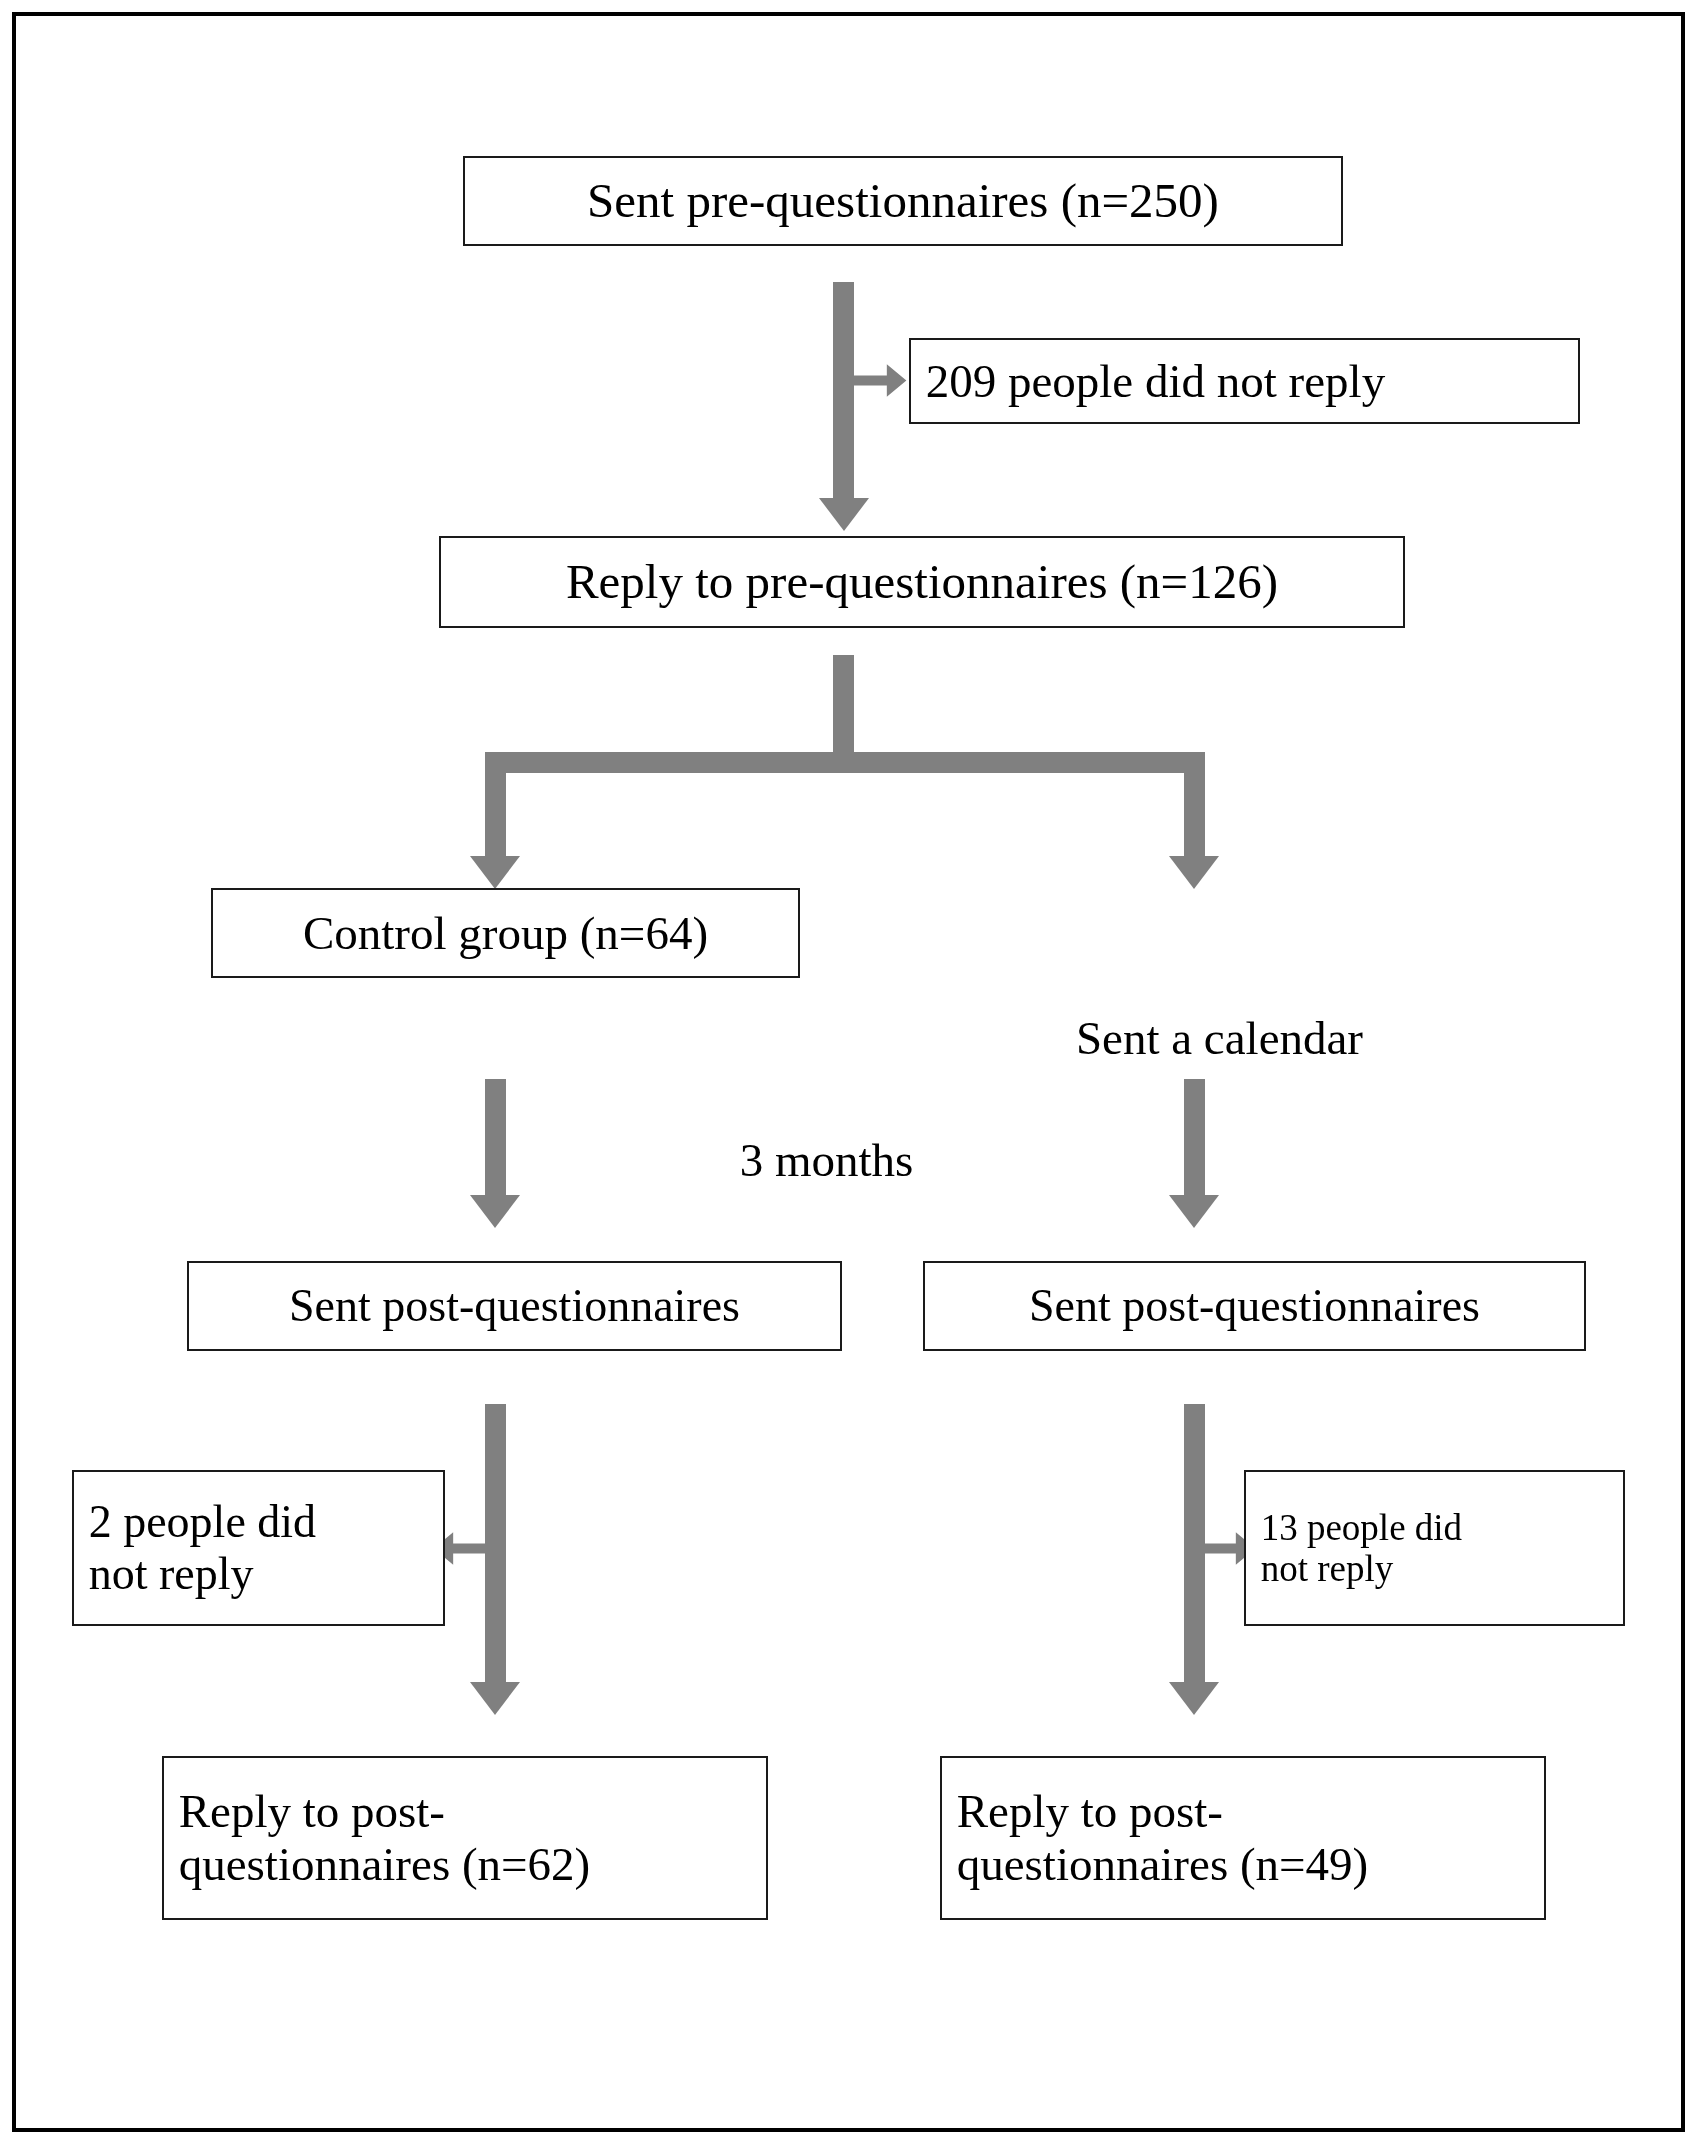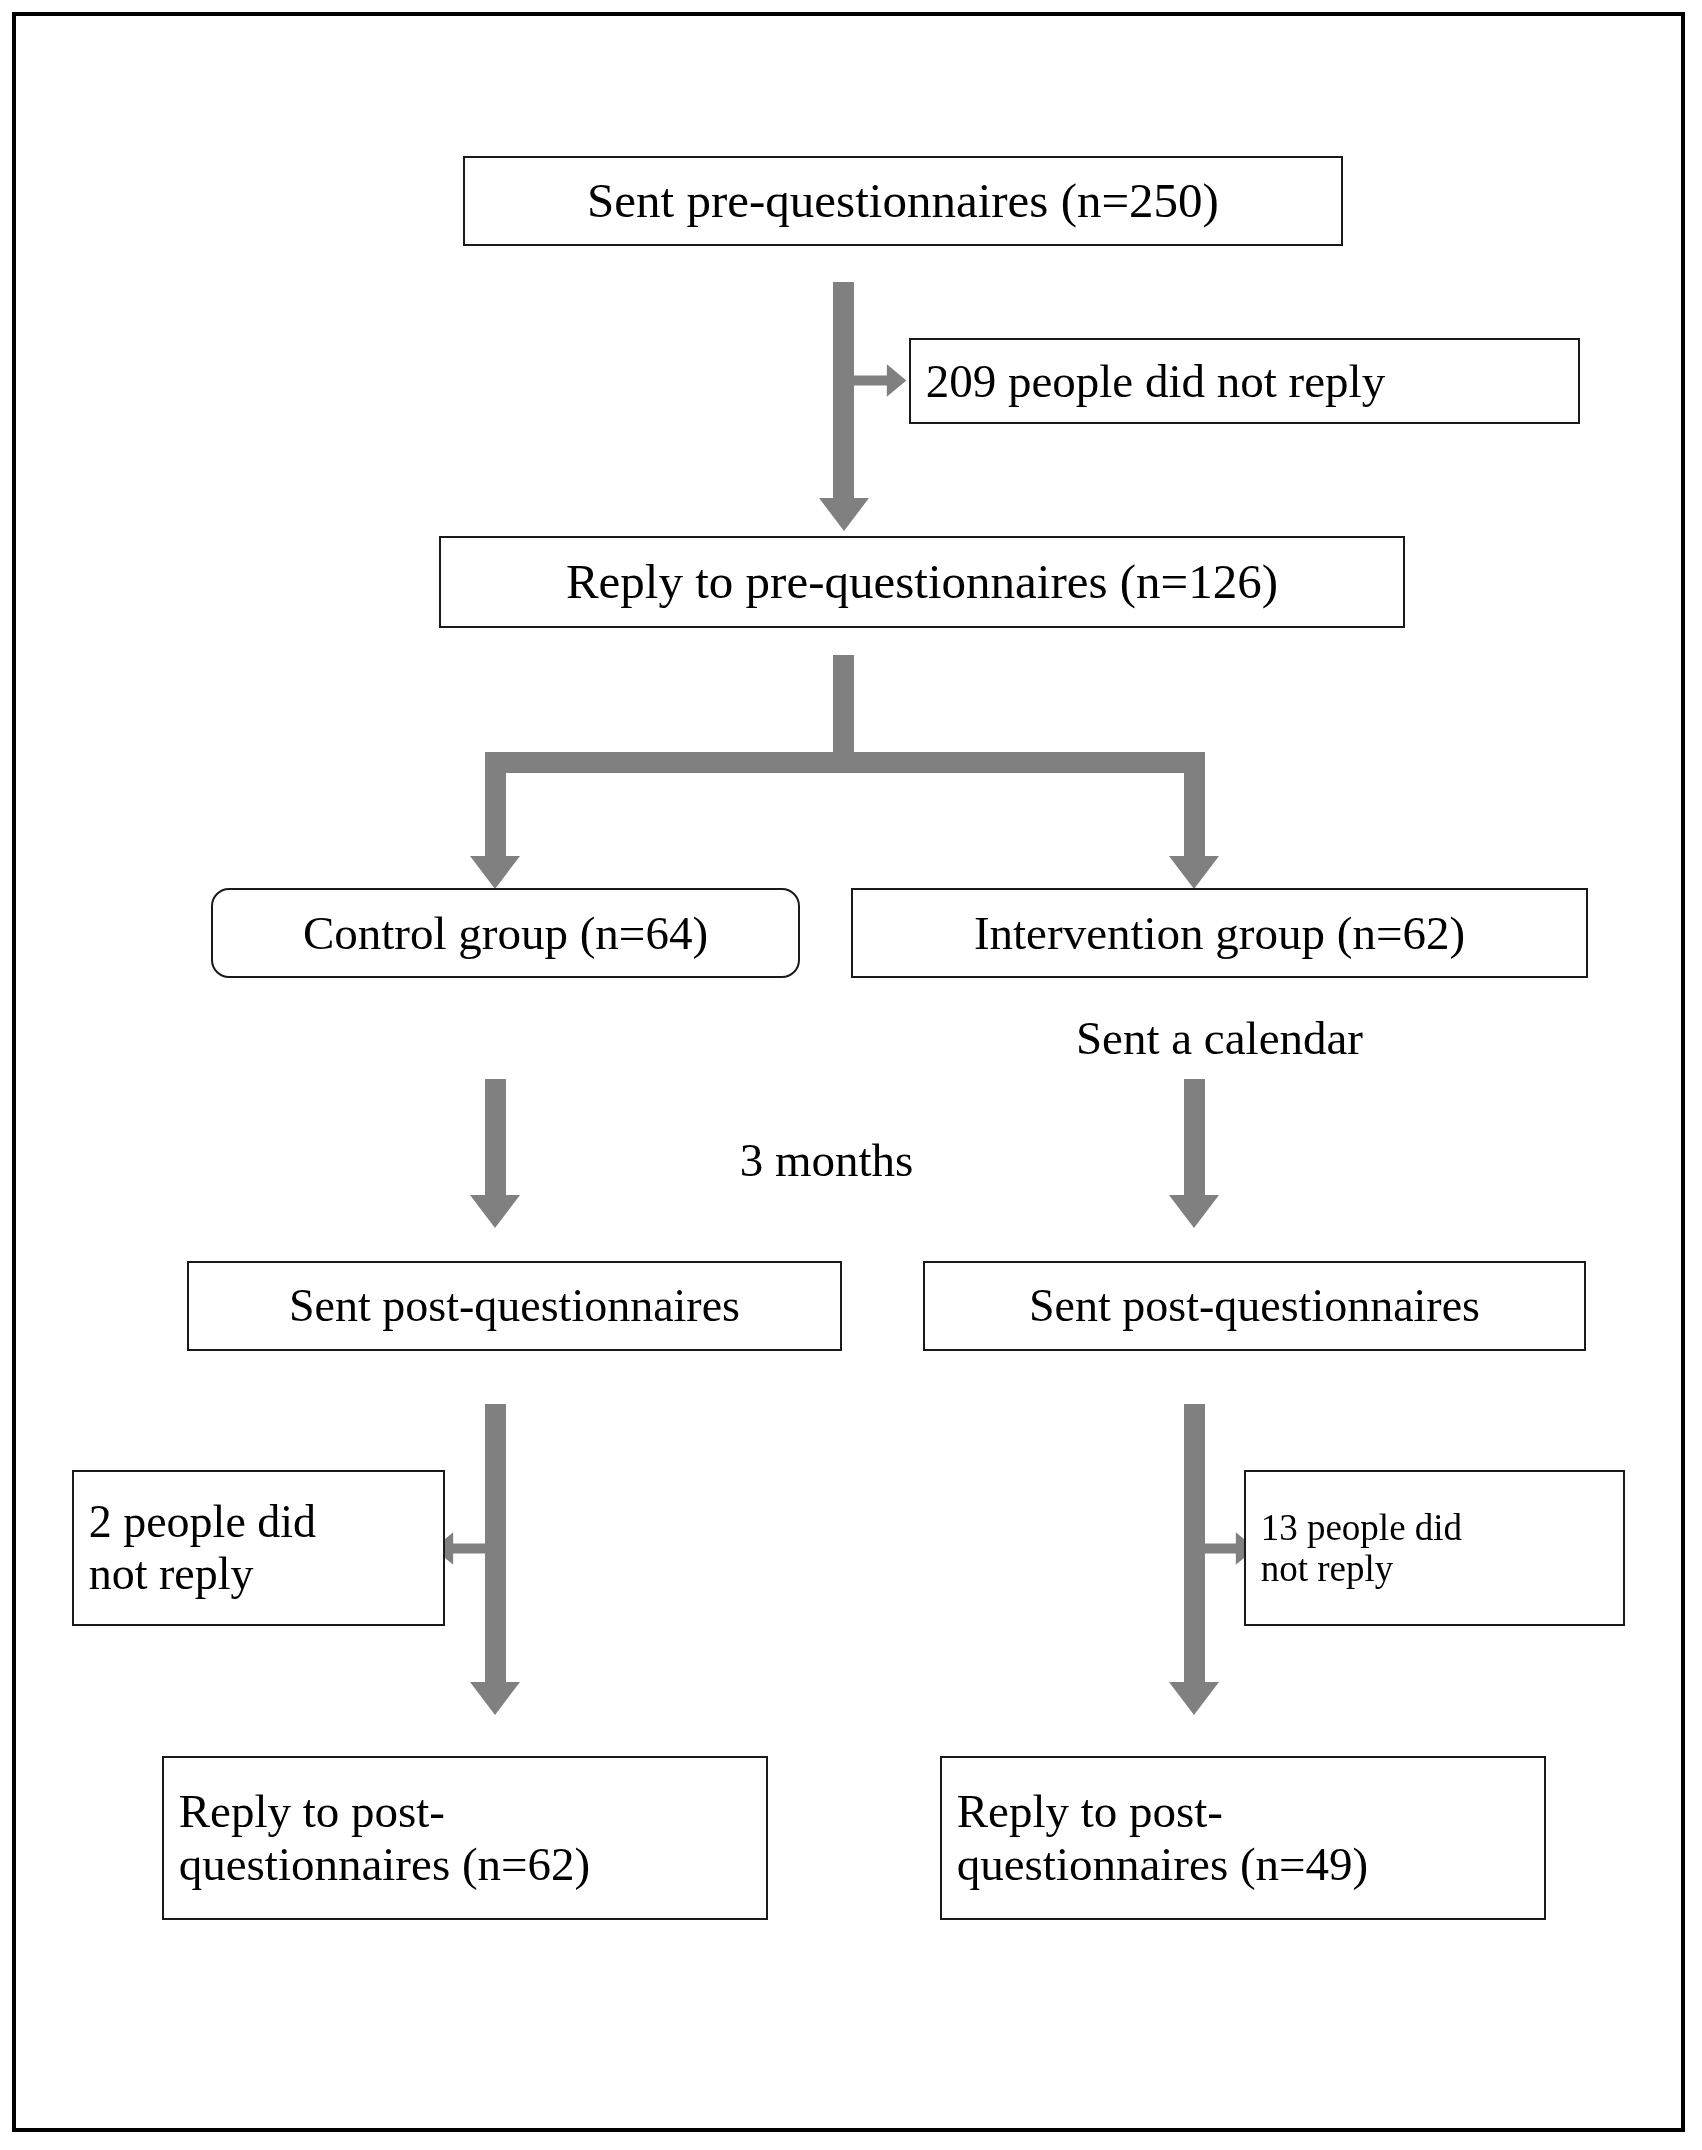--- a/index.html
+++ b/index.html
@@ -120,23 +120,22 @@
       <path d="M0 24 L44 24 L44 10 L68 30 L44 50 L44 36 L0 36 Z" fill="#808080"></path>
     </svg>
   </div>
 
   <div class="box center" style="left:463px; top:156px; width:880px; height:90px; font-size:49px;">Sent pre-questionnaires (n=250)</div>
 
   <div class="box left" style="left:909px; top:338px; width:671px; height:86px; font-size:47px;">209 people did not reply</div>
 
   <div class="box center" style="left:427px; top:536px; width:966px; height:92px; font-size:49px;margin-left:12px;">Reply to pre-questionnaires (n=126)</div>
 
-  <div class="box center" style="left:211px; top:888px; width:589px; height:90px; font-size:47px;border-radius:18px;">Control group (n=64)</div>
+  <div class="box center" style="left:211px; top:888px; width:589px; height:90px; font-size:47px;">Control group (n=64)</div>
 
-  <div class="box center" style="left:851px; top:888px; width:737px; height:90px; font-size:47px;">Intervention group (n=62)</div>
 
   <div class="label" style="left:851px; top:987px; width:737px; text-align:center; font-size:47px;">Sent a calendar</div>
 
   <div class="label" style="left:663px; top:1109px; width:327px; text-align:center; font-size:47px;">3 months</div>
 
   <div class="box center" style="left:187px; top:1261px; width:655px; height:90px; font-size:46px;">Sent post-questionnaires</div>
 
   <div class="box center" style="left:923px; top:1261px; width:663px; height:90px; font-size:46px;">Sent post-questionnaires</div>
 
   <div class="box left" style="left:72px; top:1470px; width:373px; height:156px; font-size:46px;">2 people did

